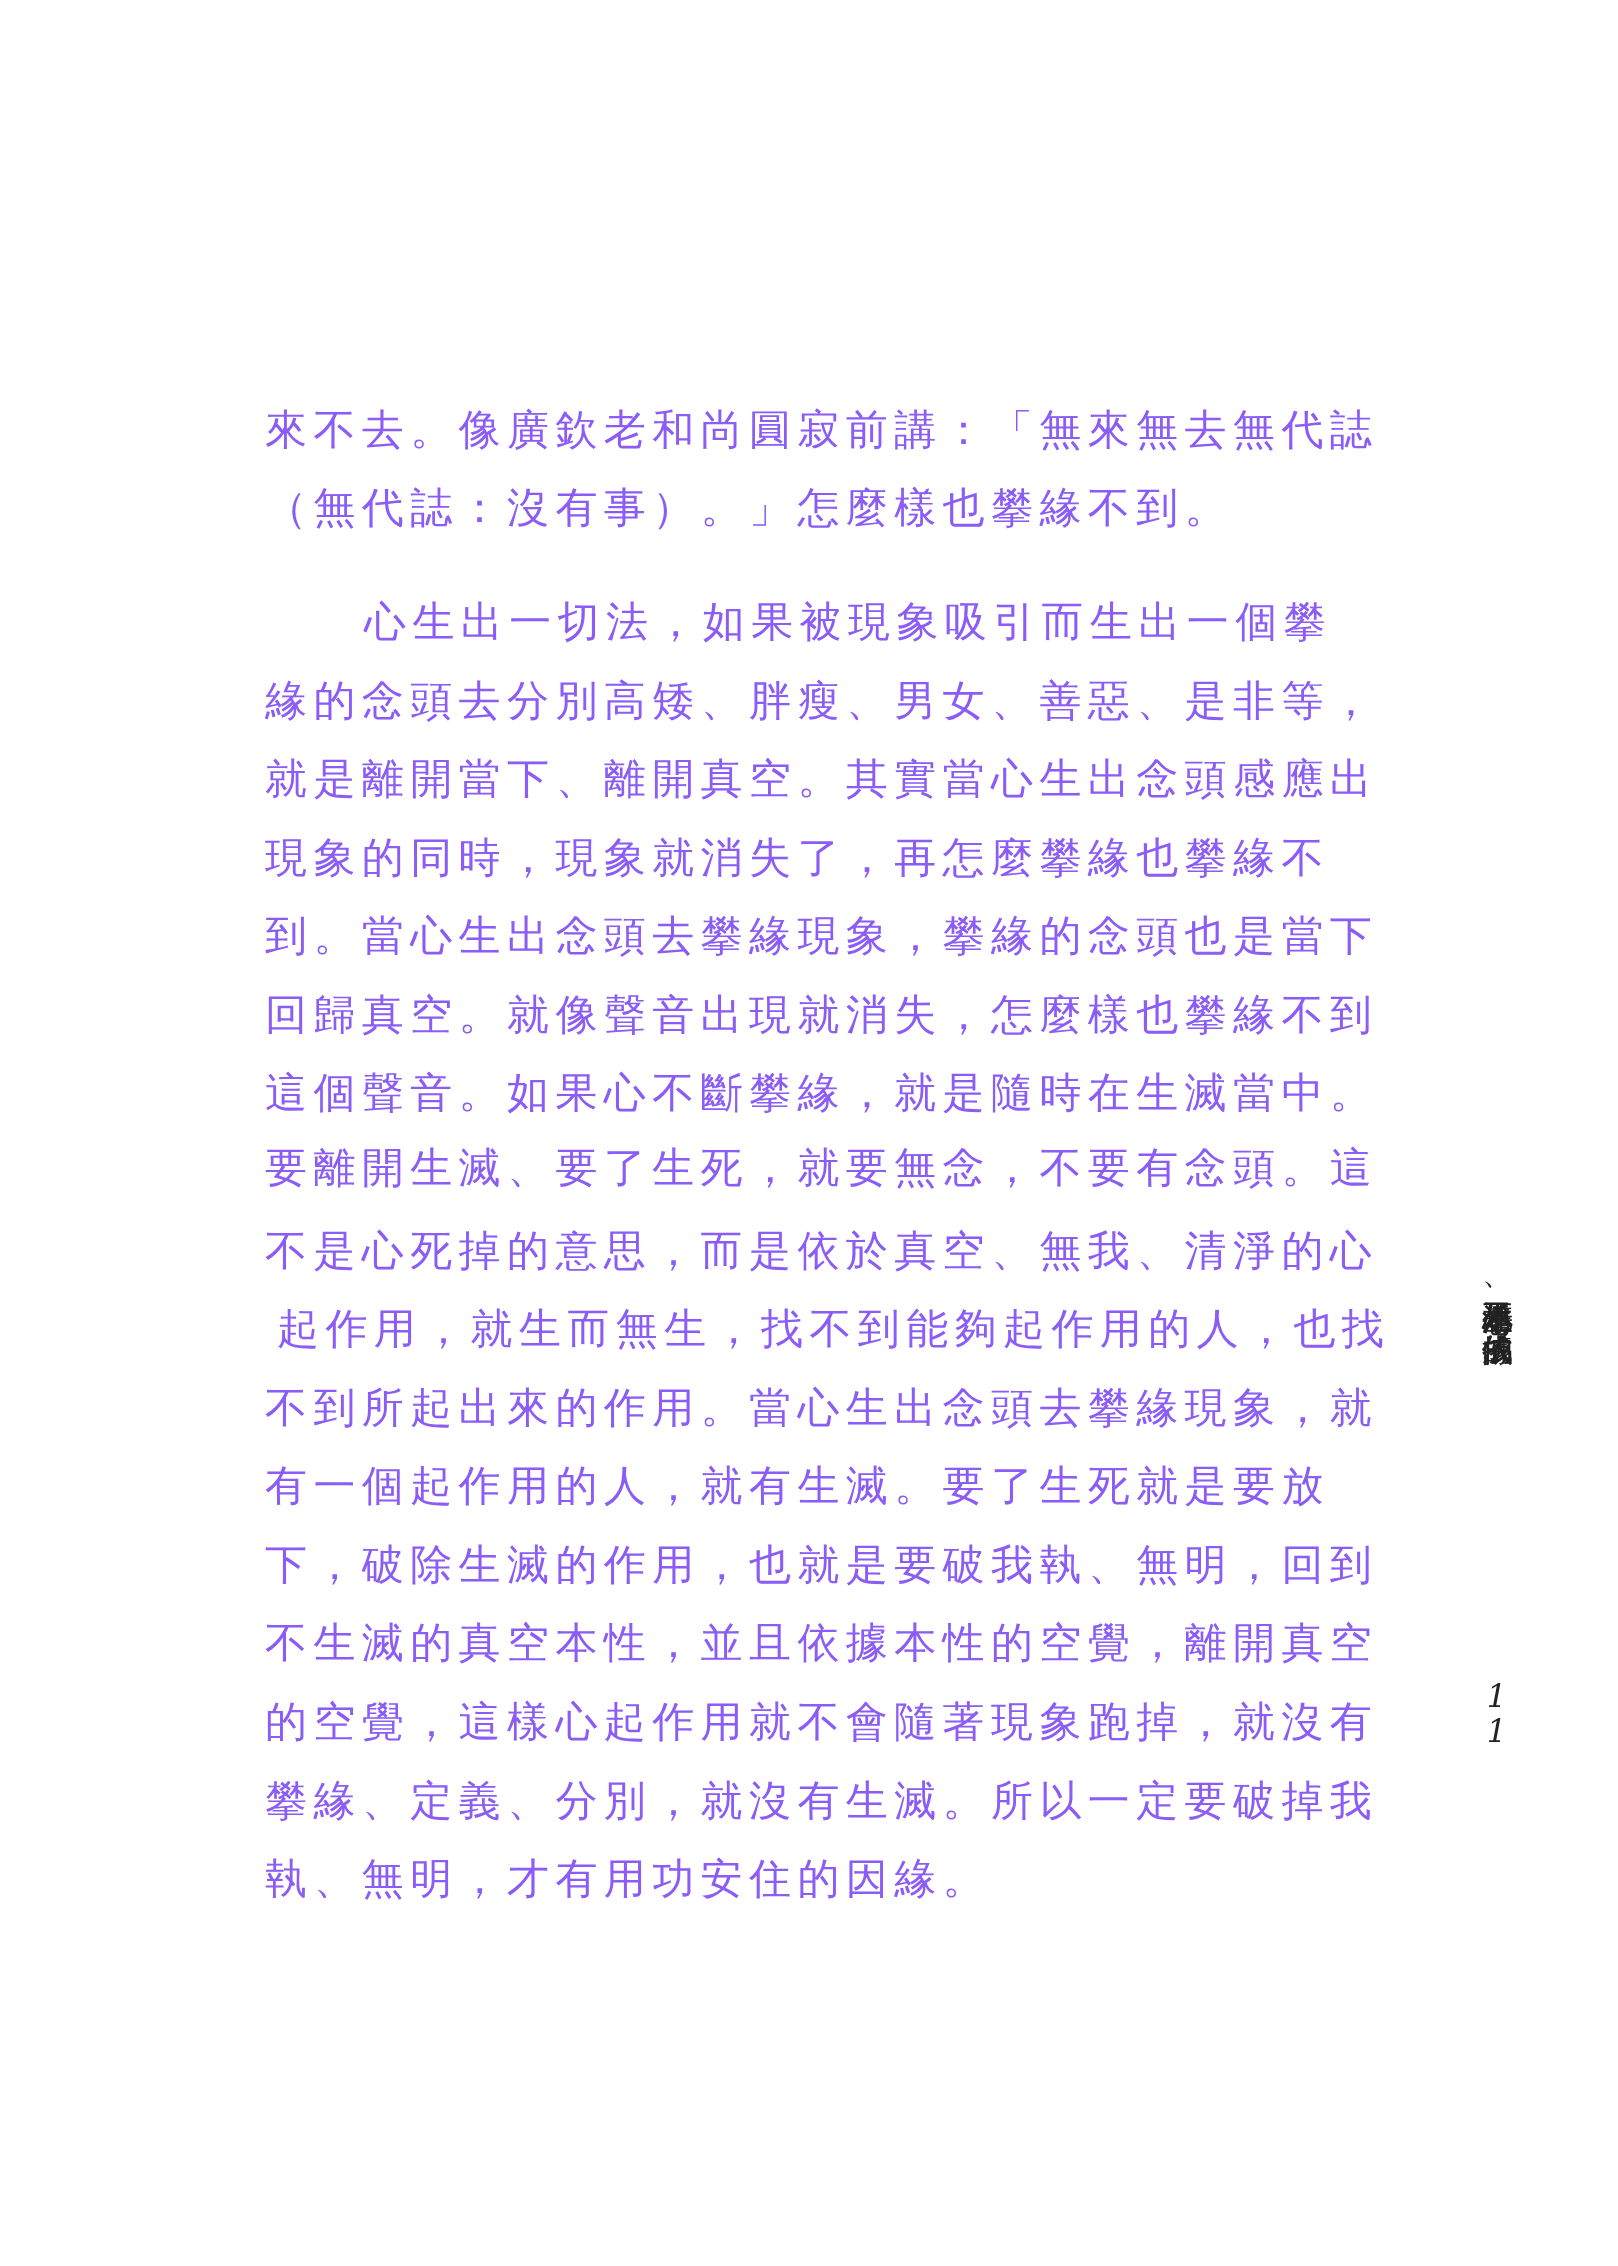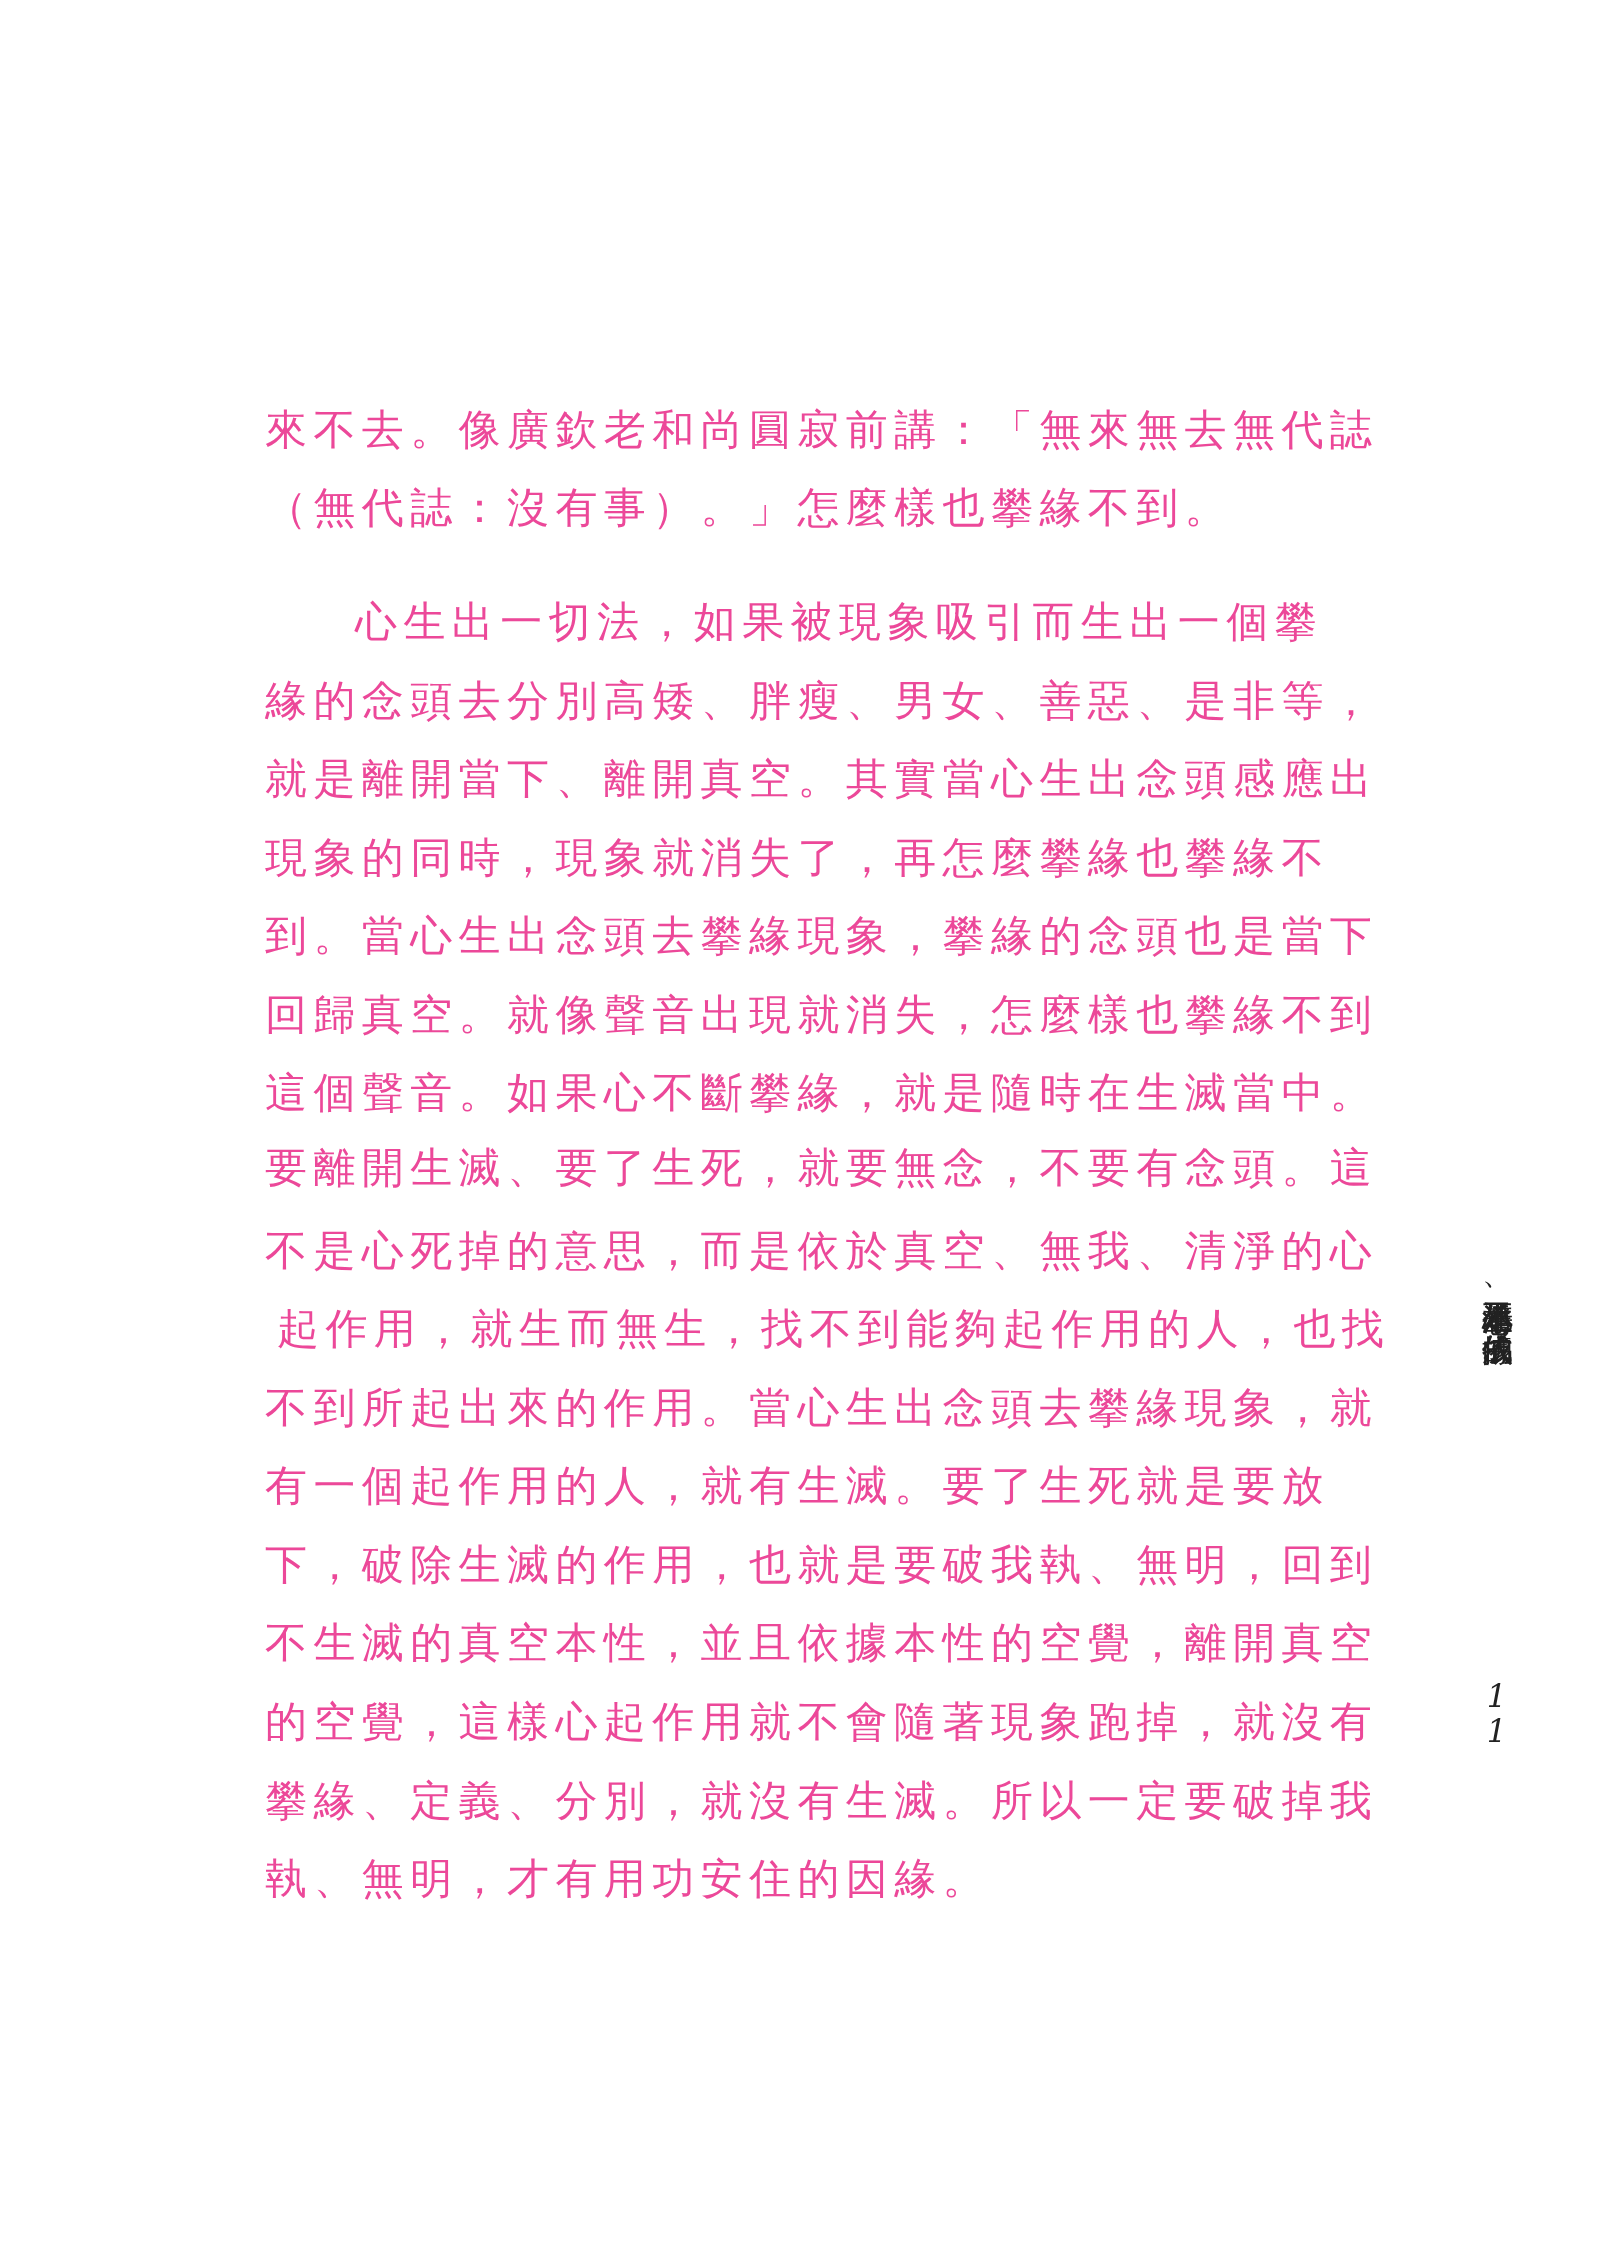--- a/index.html
+++ b/index.html
@@ -6,28 +6,28 @@
   body { width: 1618px; height: 2266px; position: relative; overflow: hidden; }
   .page { position: absolute; left: 0; top: 0; width: 1618px; height: 2266px; background: #ffffff; }
   .line {
     position: absolute;
     left: 265px;
     width: 1034px;
     height: 55px;
     font-family: "DejaVu Sans", sans-serif;
     font-size: 42px;
     line-height: 55px;
-    color: #ec4899;
+    color: #8b5cf6;
     text-align: justify;
     text-align-last: justify;
     white-space: nowrap;
     letter-spacing: 6.4px;
   }
   .line.last { text-align-last: left; }
-  .line.indent { left: 355px; width: 936px; }
+  .line.indent { left: 364px; width: 936px; }
   .running-head {
     position: absolute;
     left: 1471px;
     top: 1279px;
     width: 44px;
     font-family: "DejaVu Serif", serif;
     font-size: 31px;
     line-height: 34px;
     color: #222222;
     writing-mode: vertical-rl;

